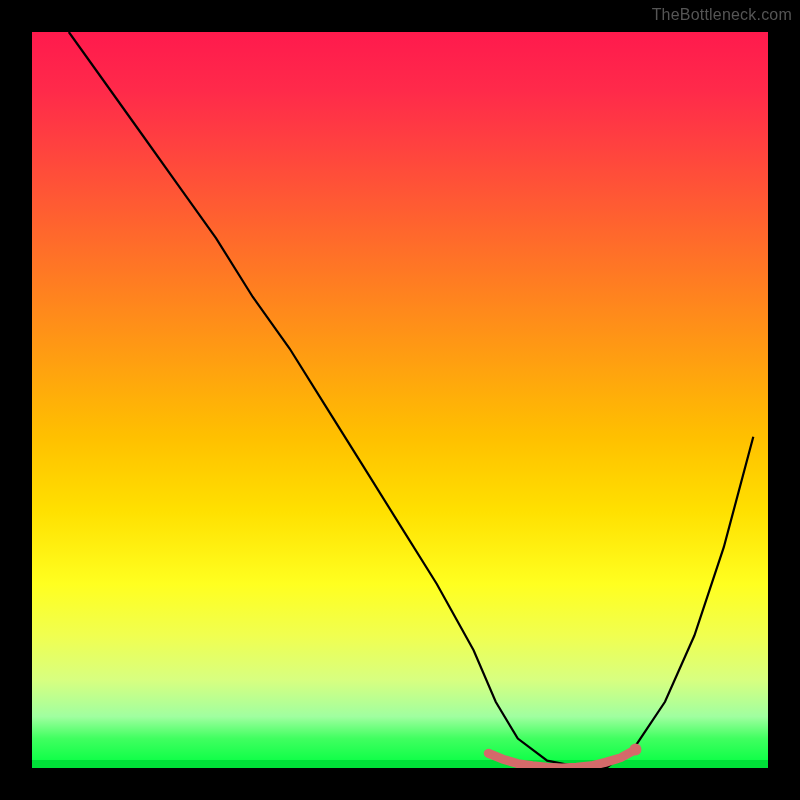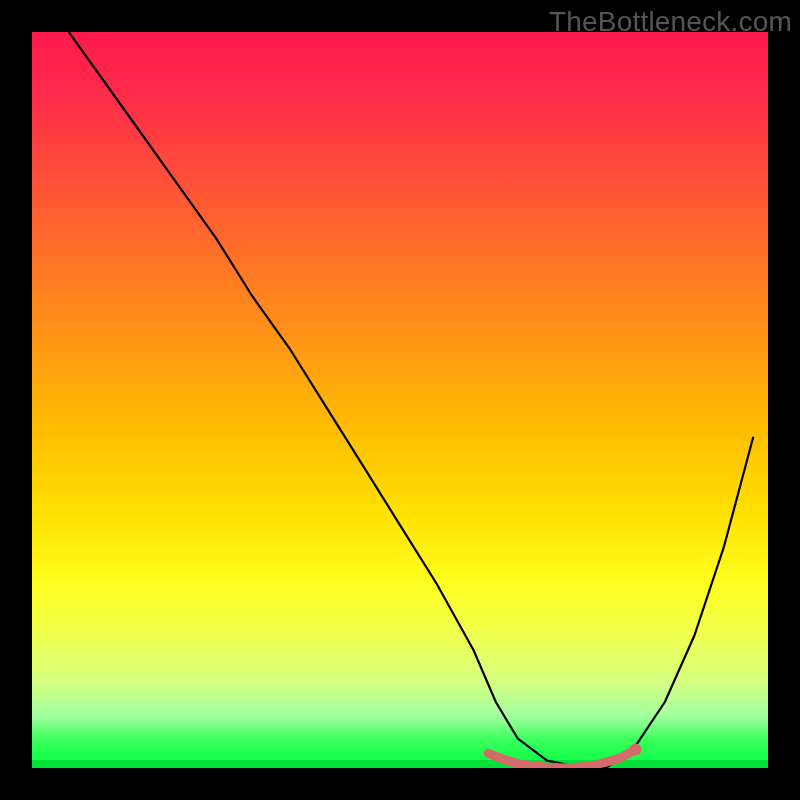--- a/index.html
+++ b/index.html
@@ -37,21 +37,21 @@
       #a0ffa0 93%,
       #40ff60 96%,
       #00ff40 100%
     );
   }
   .watermark {
     position: absolute;
     top: 6px;
     right: 8px;
     font-family: Arial, Helvetica, sans-serif;
-    font-size: 28px;
+    font-size: 16px;
     color: #555;
     font-weight: 500;
     letter-spacing: 0.2px;
   }
   svg.curve {
     position: absolute;
     left: 0;
     top: 0;
     width: 736px;
     height: 736px;

